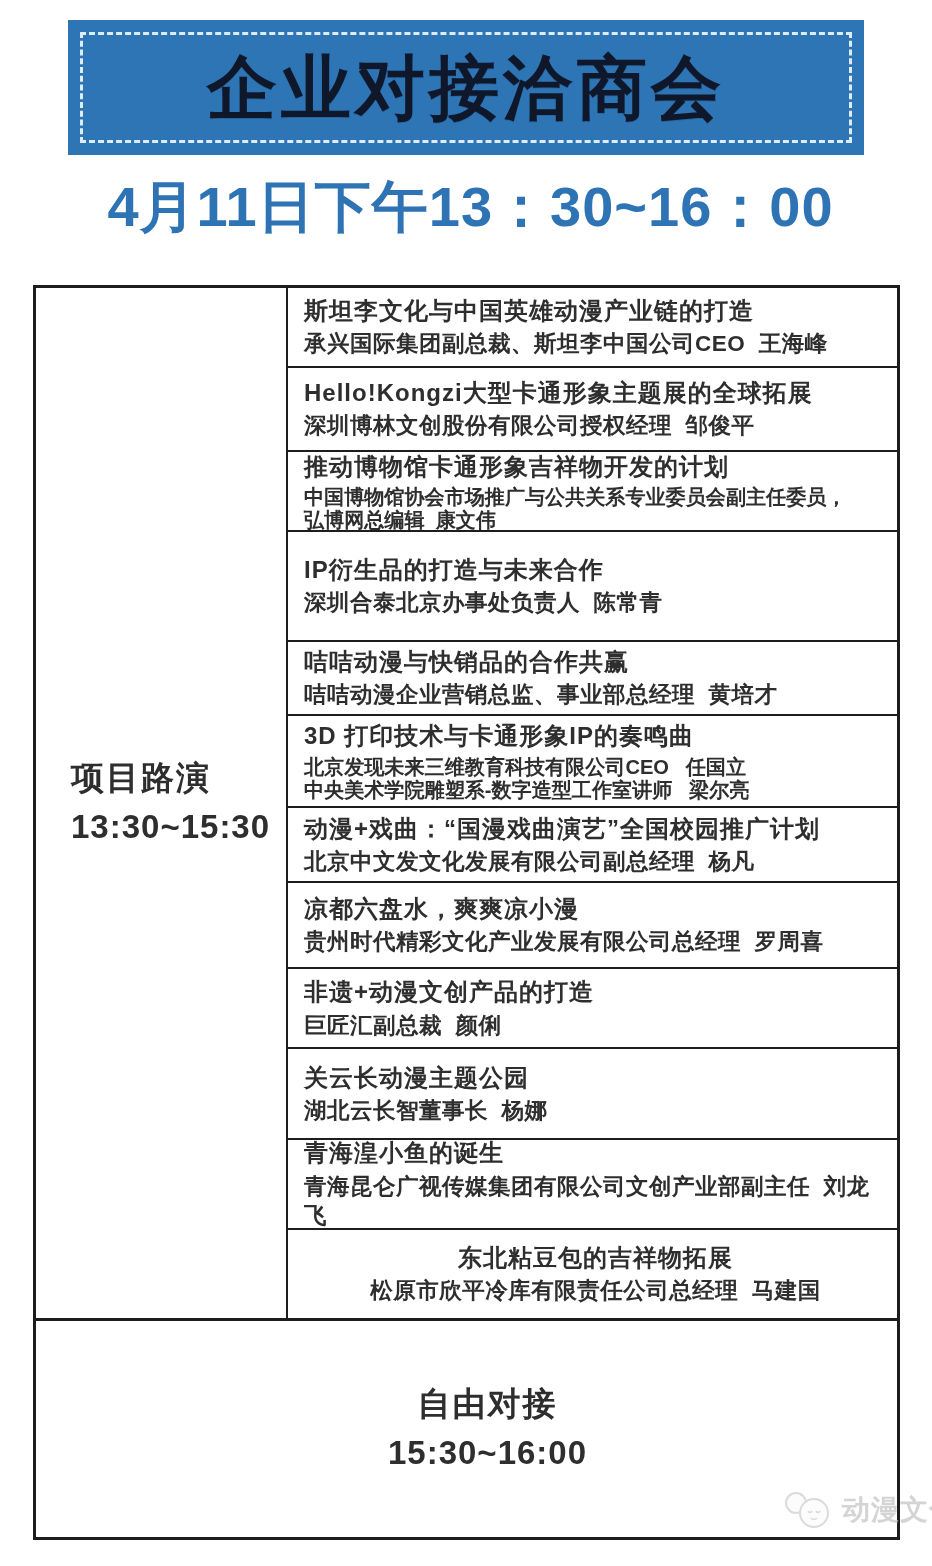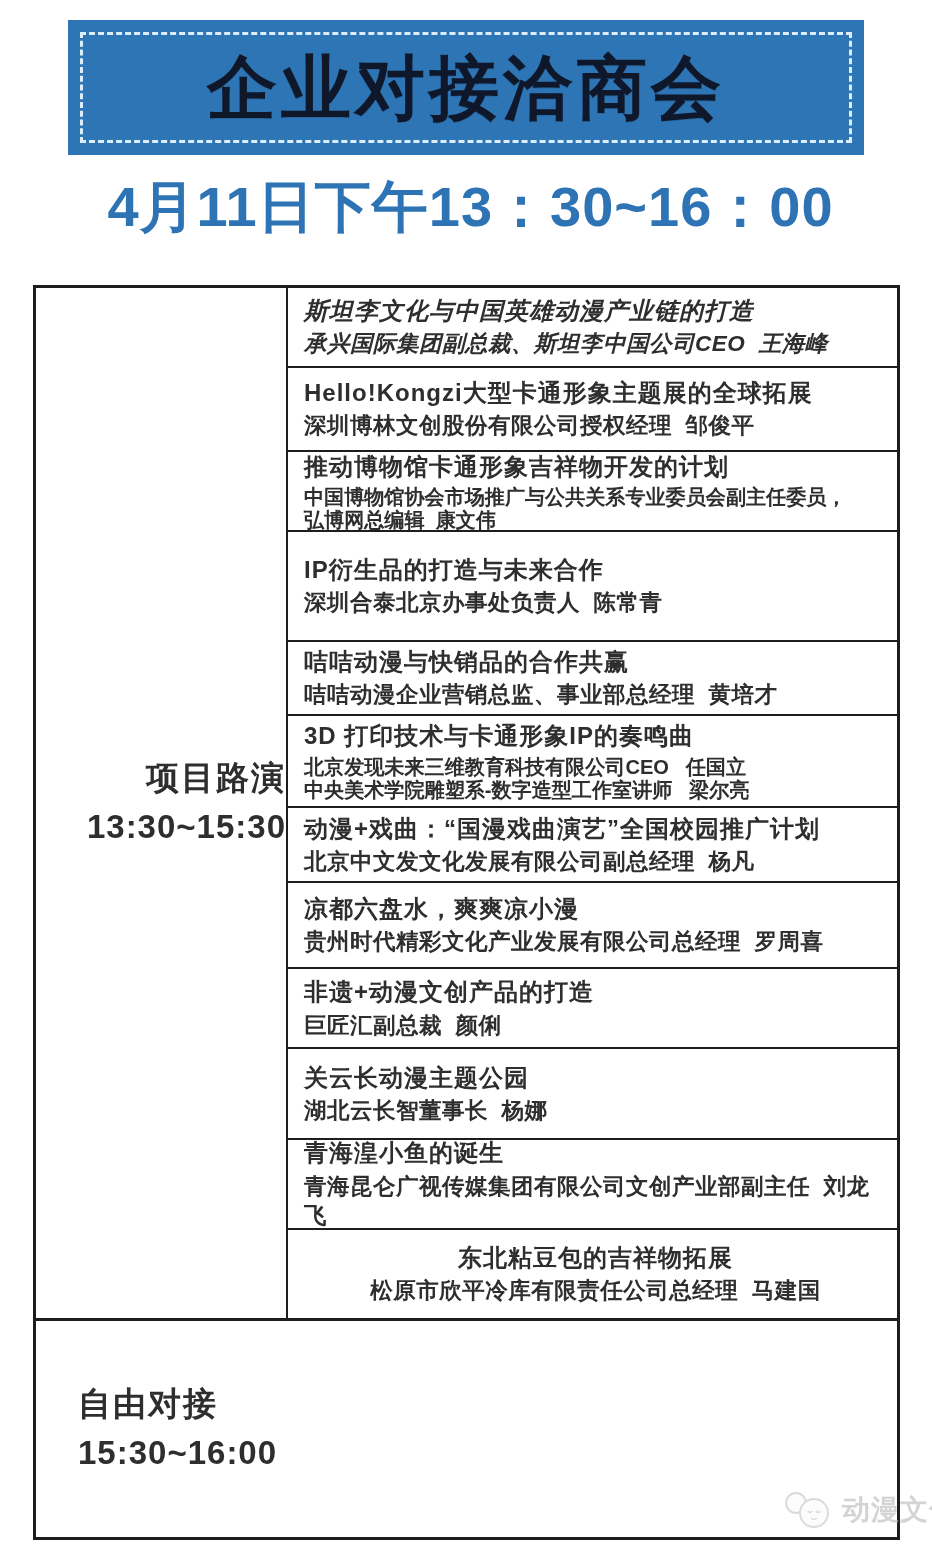--- a/index.html
+++ b/index.html
@@ -24,44 +24,44 @@
 
   
   .date-line{position:absolute;left:0;top:170px;width:100%;text-align:center;
              color:var(--accent-blue);font-size:56px;font-weight:900;letter-spacing:1px;white-space:pre-wrap;padding-left:9px;}
 
   
   .sched{position:absolute;left:33px;top:285px;width:867px;height:1255px;border:3px solid var(--line);
          display:flex;flex-direction:column;background:#fff;}
   .road-section{display:flex;height:1030px;}
   .road-left{width:252px;border-right:2px solid var(--line);display:flex;flex-direction:column;
-             justify-content:center;padding-left:35px;gap:6px;text-align:right;}
+             justify-content:center;padding-left:35px;gap:6px;}
   .cell-label{font-size:33px;letter-spacing:2px;line-height:1.3;}
   .cell-time{font-size:33px;letter-spacing:1px;line-height:1.3;}
   .road-right{flex:1;display:flex;flex-direction:column;}
   .agenda-row{border-bottom:2px solid var(--line);display:flex;flex-direction:column;justify-content:center;
               padding:4px 10px 4px 16px;overflow:hidden;}
-  .agenda-row:nth-child(1){height:82px;font-style:italic;}
+  .agenda-row:nth-child(1){height:82px;}
   .agenda-row:nth-child(2){height:86px;}
   .agenda-row:nth-child(3){height:82px;}
   .agenda-row:nth-child(4){height:112px;}
   .agenda-row:nth-child(5){height:76px;}
   .agenda-row:nth-child(6){height:94px;}
   .agenda-row:nth-child(7){height:77px;}
   .agenda-row:nth-child(8){height:88px;}
   .agenda-row:nth-child(9){height:82px;}
   .agenda-row:nth-child(10){height:93px;}
   .agenda-row:nth-child(11){height:92px;}
   .agenda-row:nth-child(12){height:90px;border-bottom:none;align-items:center;}
   .agenda-title{font-size:24px;letter-spacing:1px;line-height:1.3;white-space:pre-wrap;}
   .agenda-speakers{font-size:22.5px;letter-spacing:.5px;line-height:1.32;white-space:pre-wrap;margin-top:3px;}
   .agenda-row.compact .agenda-speakers{font-size:20.5px;line-height:1.12;letter-spacing:0;
               transform:scaleX(.98);transform-origin:left center;margin-top:4px;}
   .free-row{flex:1;border-top:3px solid var(--line);display:flex;flex-direction:column;
-            justify-content:center;padding-left:42px;gap:6px;}
+            justify-content:center;padding-left:42px;gap:6px;align-items:center;}
 
   
   .watermark{position:absolute;left:780px;top:1490px;display:flex;align-items:center;gap:4px;opacity:.75;}
   .wm-text{color:var(--wm);font-size:28px;letter-spacing:1px;white-space:nowrap;}
 </style>
 </head>
 <body>
 
 <div class="page">
 

